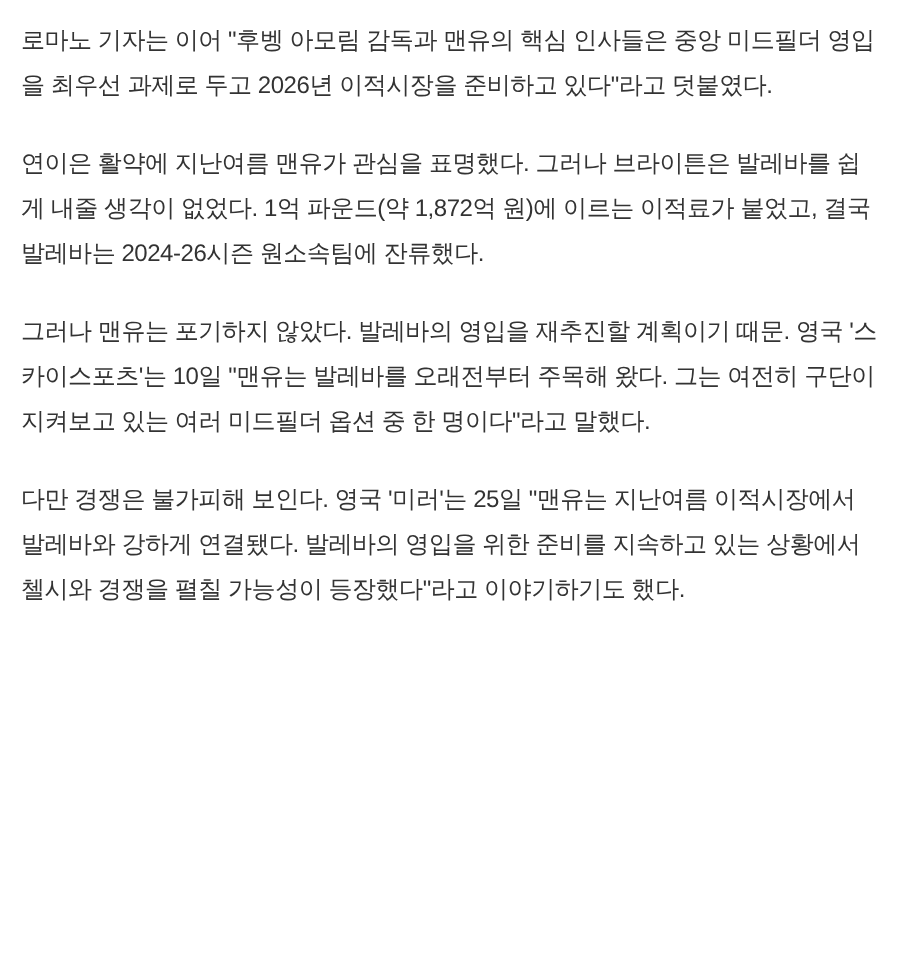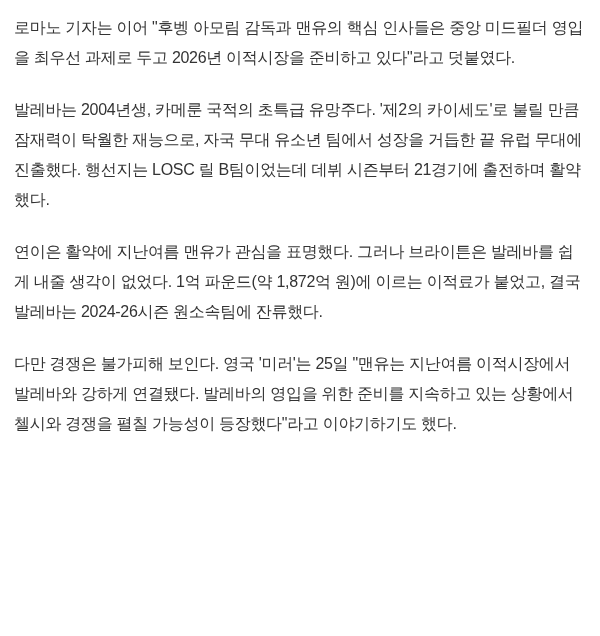--- a/index.html
+++ b/index.html
@@ -26,16 +26,16 @@
     color: #333333;
     word-break: break-all;
     white-space: normal;
   }
 </style>
 </head>
 <body>
 
 <div class="article">
   <p>로마노 기자는 이어 "후벵 아모림 감독과 맨유의 핵심 인사들은 중앙 미드필더 영입을 최우선 과제로 두고 2026년 이적시장을 준비하고 있다"라고 덧붙였다.</p>
-  <p>발레바는 2004년생, 카메룬 국적의 초특급 유망주다. '제2의 카이세도'로 불릴 만큼 잠재력이 탁월한 재능으로, 자국 무대 유소년 팀에서 성장을 거듭한 끝 유럽 무대에 진출했다. 행선지는 LOSC 릴 B팀이었는데 데뷔 시즌부터 21경기에 출전하며 활약했다.</p>
   <p>연이은 활약에 지난여름 맨유가 관심을 표명했다. 그러나 브라이튼은 발레바를 쉽게 내줄 생각이 없었다. 1억 파운드(약 1,872억 원)에 이르는 이적료가 붙었고, 결국 발레바는 2024-26시즌 원소속팀에 잔류했다.</p>
+  <p>그러나 맨유는 포기하지 않았다. 발레바의 영입을 재추진할 계획이기 때문. 영국 '스카이스포츠'는 10일 "맨유는 발레바를 오래전부터 주목해 왔다. 그는 여전히 구단이 지켜보고 있는 여러 미드필더 옵션 중 한 명이다"라고 말했다.</p>
   <p>다만 경쟁은 불가피해 보인다. 영국 '미러'는 25일 "맨유는 지난여름 이적시장에서 발레바와 강하게 연결됐다. 발레바의 영입을 위한 준비를 지속하고 있는 상황에서 첼시와 경쟁을 펼칠 가능성이 등장했다"라고 이야기하기도 했다.</p>
 </div>
 
 </body></html>

